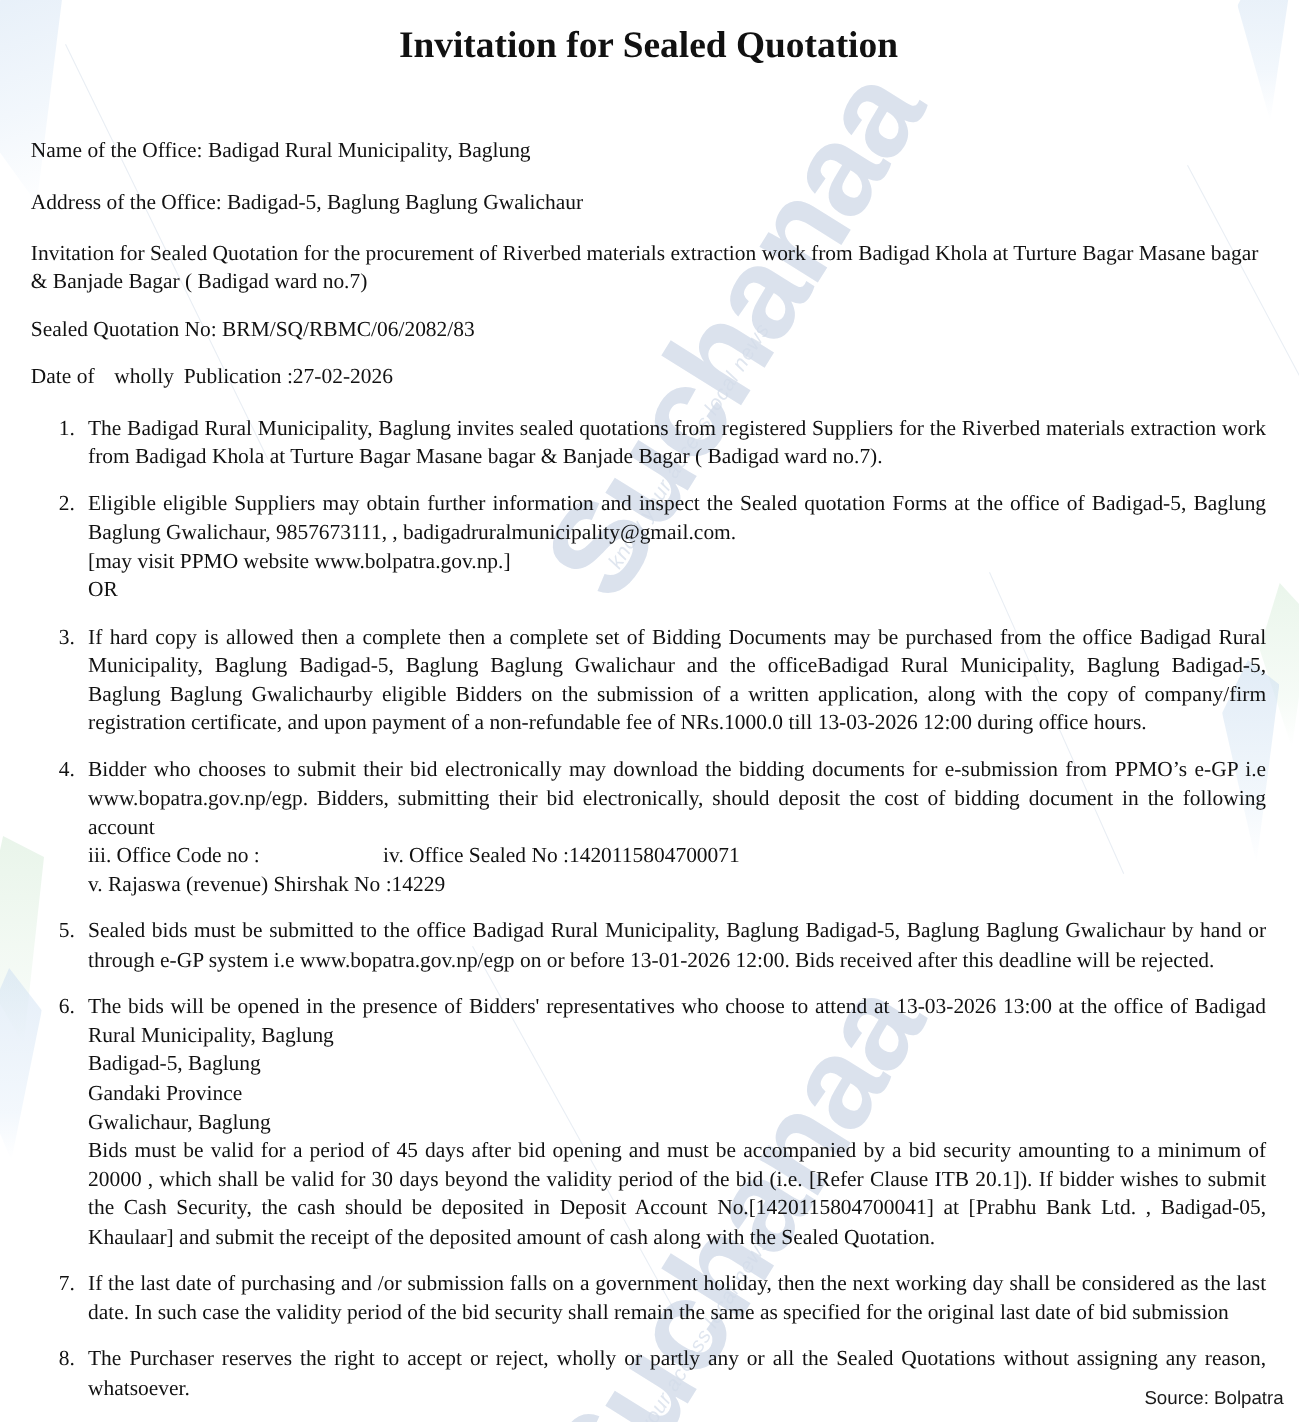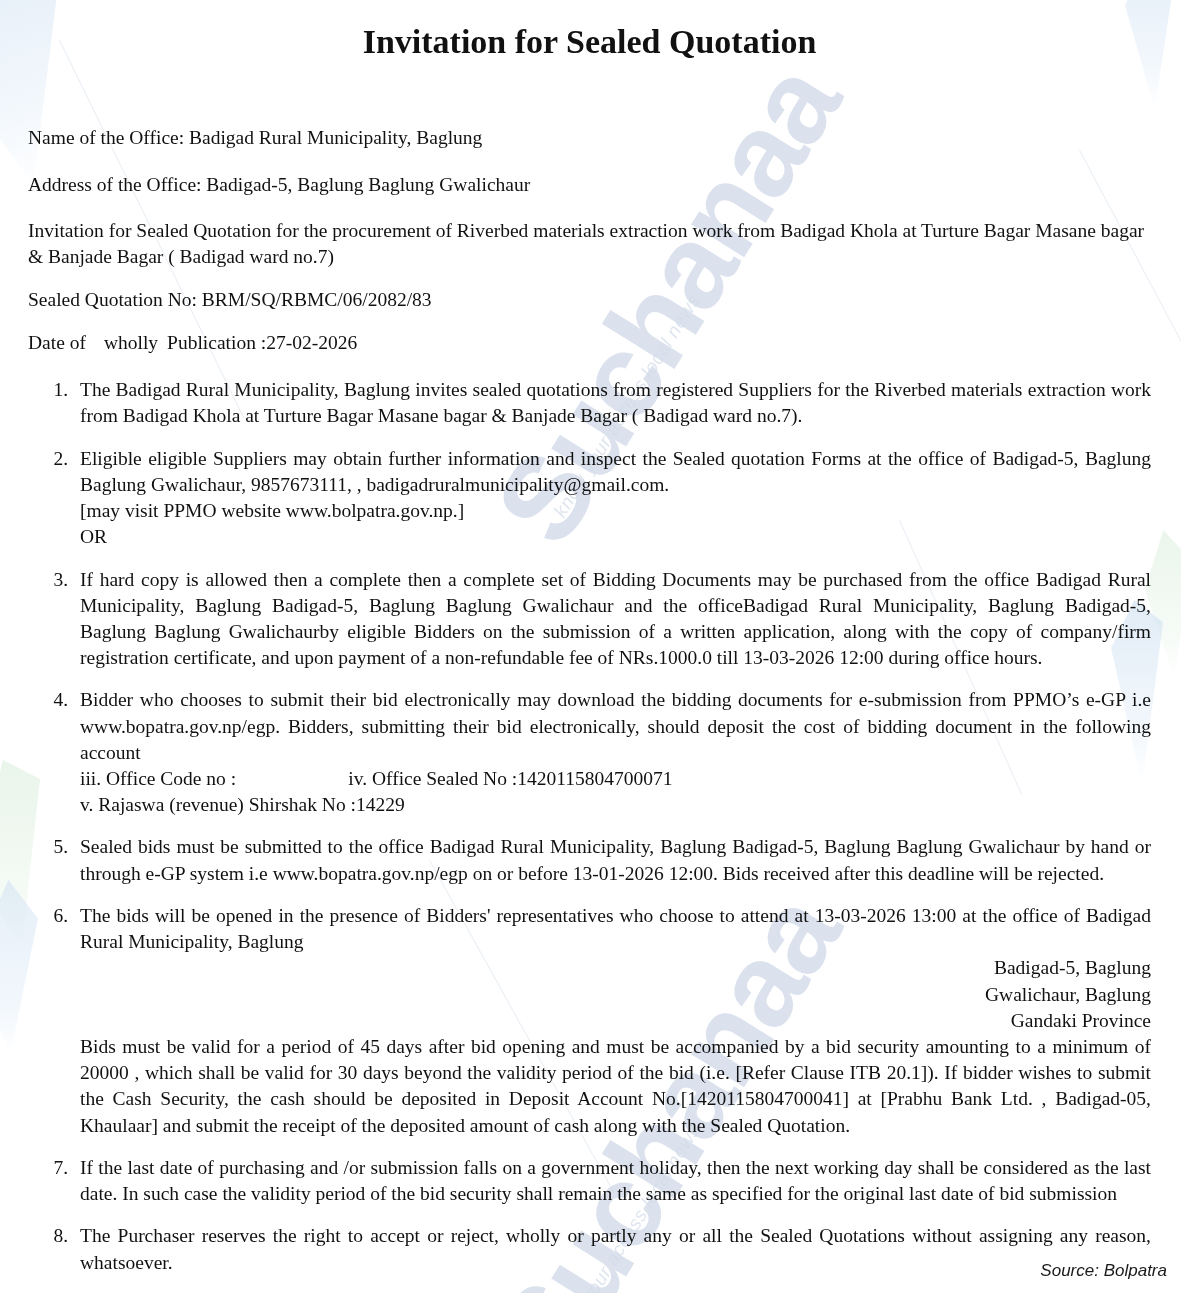--- a/index.html
+++ b/index.html
@@ -151,35 +151,34 @@
     left: 14px;
     top: 0;
     width: 26px;
     text-align: right;
     font-size: 19.5px;
   }
   .li-sub {
     display: block;
     text-align: left;
   }
-  .addr-line { display: block; text-align: right; margin-left: 46px; }
+  .addr-line { display: block; text-align: left; }
   .subrow {
     display: block;
     text-align: left;
     white-space: pre;
   }
   .justify-block { text-align: justify; text-justify: inter-word; }
 
   .source {
     position: absolute;
     right: 14px;
     bottom: 12px;
     z-index: 3;
     font-family: "Liberation Sans", sans-serif;
-    font-style: italic;
     font-size: 17px;
     color: #1a1a1a;
   }
 </style>
 </head>
 <body>
 
 <div class="page">
 
   <div class="bg-layer">
@@ -240,22 +239,22 @@
 
       <li>
         <span class="num">5.</span>
         <span>Sealed bids must be submitted to the office Badigad Rural Municipality, Baglung Badigad-5, Baglung   Baglung Gwalichaur by hand or through e-GP system i.e www.bopatra.gov.np/egp on or before 13-01-2026 12:00. Bids received after this deadline will be rejected.</span>
       </li>
 
       <li>
         <span class="num">6.</span>
         <span>The bids will be opened in the presence of Bidders' representatives who choose to attend at 13-03-2026 13:00 at the office of Badigad Rural Municipality, Baglung</span>
         <span class="addr-line">Badigad-5, Baglung</span>
+        <span class="addr-line">Gandaki Province</span>
         <span class="addr-line">Gwalichaur, Baglung</span>
-        <span class="addr-line">Gandaki Province</span>
         <span class="li-sub justify-block">Bids must be valid for a period of 45 days after bid opening and must be accompanied by a bid security amounting to a minimum of 20000 , which shall be valid for 30 days beyond the validity period of the bid (i.e. [Refer Clause ITB 20.1]). If bidder wishes to submit the Cash Security, the cash should be deposited in Deposit Account No.[1420115804700041] at [Prabhu Bank Ltd. , Badigad-05, Khaulaar] and submit the receipt of the deposited amount of cash along with the Sealed Quotation.</span>
       </li>
 
       <li>
         <span class="num">7.</span>
         <span>If the last date of purchasing and /or submission falls on a government holiday, then the next working day shall be considered as the last date. In such case the validity period of the bid security shall remain the same as specified for the original last date of bid submission</span>
       </li>
 
       <li>
         <span class="num">8.</span>

